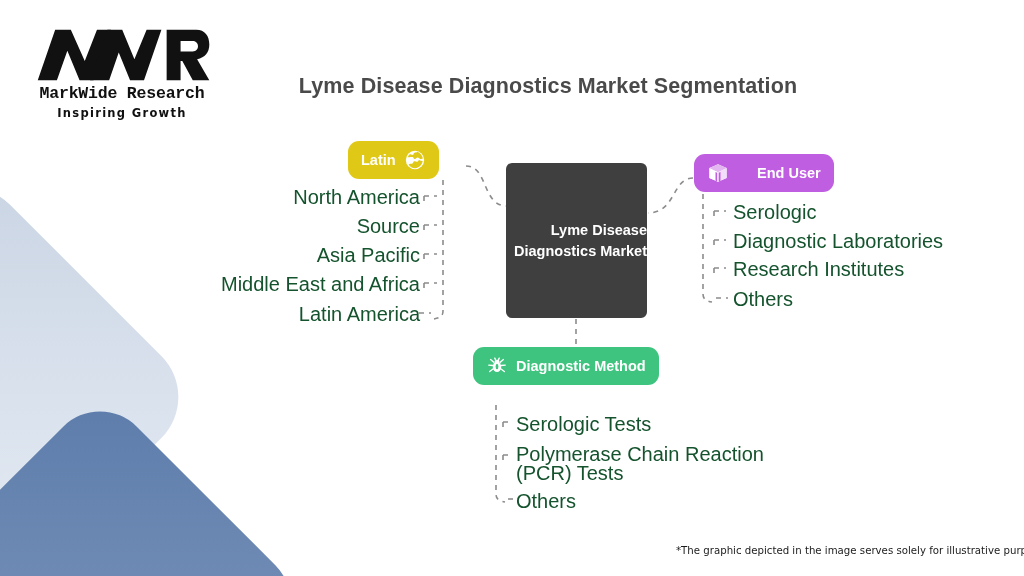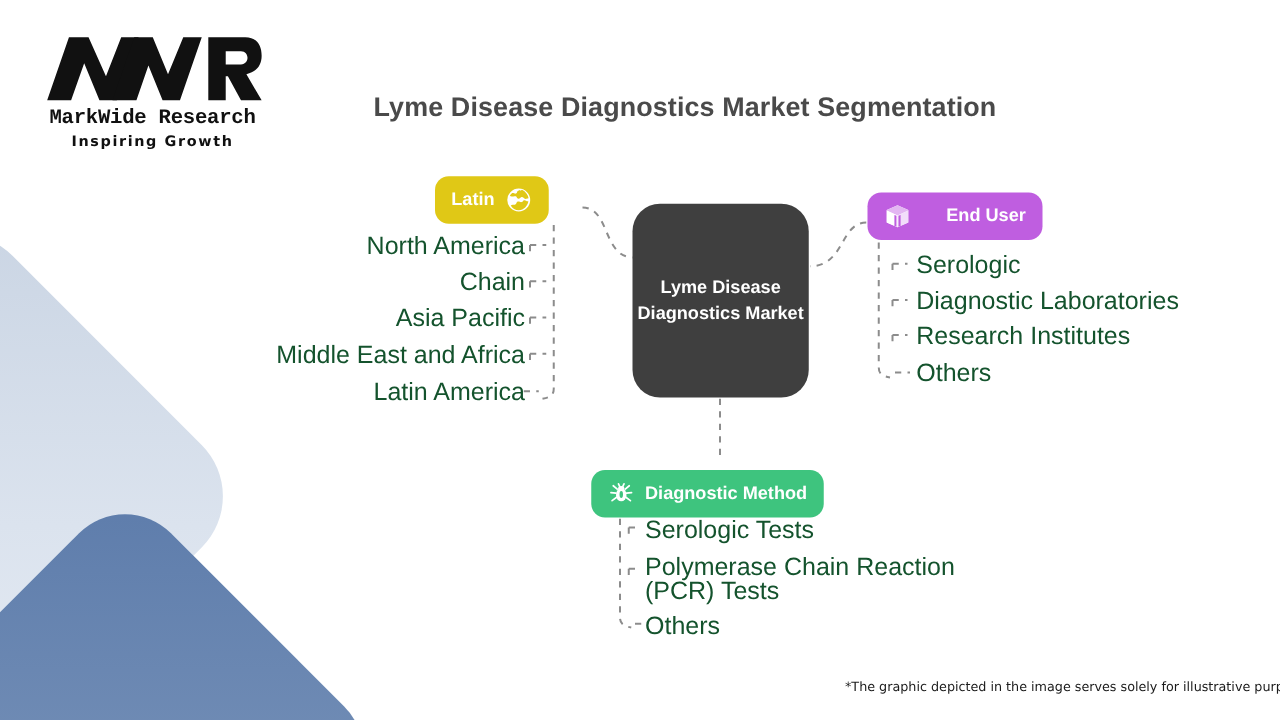--- a/index.html
+++ b/index.html
@@ -107,29 +107,29 @@
   }
 
   
   .center-node {
     position: absolute;
     left: 506px;
     top: 163px;
     width: 141px;
     height: 155px;
     background: #3f3f3f;
-    border-radius: 22px;
+    border-radius: 6px;
     color: #ffffff;
     font-size: 14.5px;
     font-weight: 700;
     line-height: 21px;
     display: flex;
     align-items: center;
     justify-content: center;
-    text-align: center;
+    text-align: right;
     z-index: 4;
   }
 
   
   .badge {
     position: absolute;
     display: flex;
     align-items: center;
     gap: 8px;
     border-radius: 11px;
@@ -139,21 +139,21 @@
     padding: 0 13px;
     height: 38px;
     box-sizing: border-box;
     z-index: 5;
     white-space: nowrap;
   }
   .badge svg { display: block; }
 
   #badge-region   { left: 348px; top: 141px; background: #e0c816; }
   #badge-enduser  { left: 694px; top: 154px; background: #bf5ee0; gap: 28px; }
-  #badge-method   { left: 473px; top: 376px; background: #3ec47e; }
+  #badge-method   { left: 473px; top: 347px; background: #3ec47e; }
 
   
   .branch {
     position: absolute;
     z-index: 3;
   }
   .branch .item {
     position: absolute;
     font-size: 20px;
     color: #14532d;
@@ -293,21 +293,21 @@
         <ellipse cx="12" cy="13" rx="4.6" ry="5.6" fill="#ffffff"></ellipse>
         <ellipse cx="12" cy="7.6" rx="2.8" ry="2.4" fill="#ffffff"></ellipse>
         <ellipse cx="12" cy="12.6" rx="1.5" ry="3" fill="#3ec47e"></ellipse>
       </svg>
     </span>
     <span>Diagnostic Method</span>
   </div>
 
   <div class="branch" id="branch-region">
     <div class="item" style="top:0px">North America</div>
-    <div class="item" style="top:29px">Chain</div>
+    <div class="item" style="top:29px">Source</div>
     <div class="item" style="top:58px">Asia Pacific</div>
     <div class="item" style="top:87px">Middle East and Africa</div>
     <div class="item" style="top:117px">Latin America</div>
   </div>
 
   <div class="branch" id="branch-enduser">
     <div class="item" style="top:0px">Serologic</div>
     <div class="item" style="top:29px">Diagnostic Laboratories</div>
     <div class="item" style="top:57px">Research Institutes</div>
     <div class="item" style="top:87px">Others</div>

